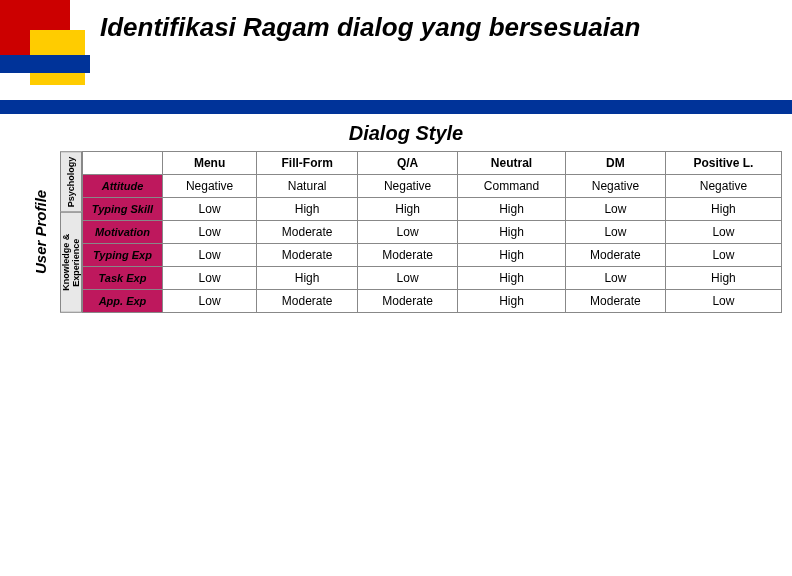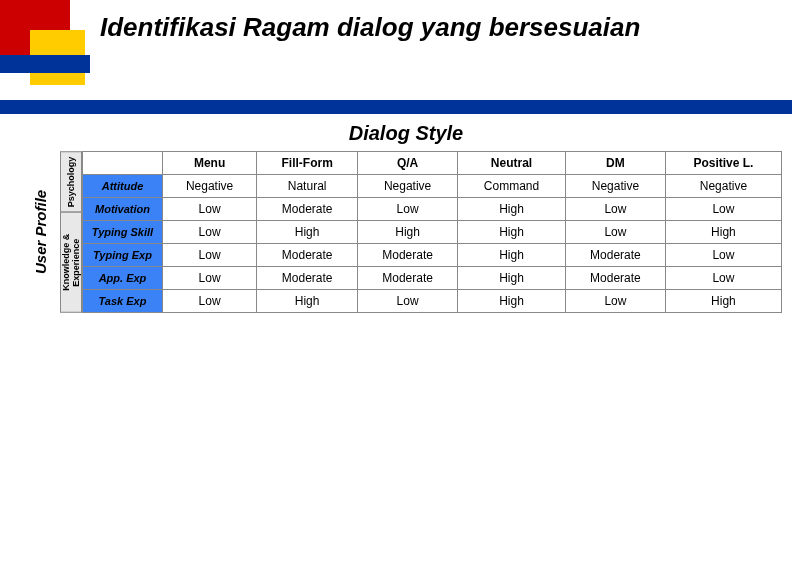--- a/index.html
+++ b/index.html
@@ -92,21 +92,21 @@
       vertical-align: middle;
     }
 
     .data-table th {
       font-weight: bold;
       background: #fff;
       font-size: 12px;
     }
 
     .row-header {
-      background: #3b82f6;
+      background: #be185d;
       font-weight: bold;
       font-style: italic;
       width: 80px;
       font-size: 11px;
     }
 
     .table-wrapper {
       display: flex;
       flex-direction: row;
     }
@@ -216,60 +216,60 @@
       <tr>
             <td class="row-header">Attitude</td>
             <td>Negative</td>
             <td>Natural</td>
             <td>Negative</td>
             <td>Command</td>
             <td>Negative</td>
             <td>Negative</td>
           </tr>
           <tr>
+            <td class="row-header">Typing Skill</td>
+            <td>Low</td>
+            <td>High</td>
+            <td>High</td>
+            <td>High</td>
+            <td>Low</td>
+            <td>High</td>
+          </tr>
+          <tr>
             <td class="row-header">Motivation</td>
             <td>Low</td>
             <td>Moderate</td>
             <td>Low</td>
             <td>High</td>
             <td>Low</td>
             <td>Low</td>
           </tr>
           <tr>
-            <td class="row-header">Typing Skill</td>
-            <td>Low</td>
-            <td>High</td>
-            <td>High</td>
-            <td>High</td>
-            <td>Low</td>
-            <td>High</td>
-          </tr>
-          <tr>
             <td class="row-header">Typing Exp</td>
             <td>Low</td>
             <td>Moderate</td>
             <td>Moderate</td>
             <td>High</td>
             <td>Moderate</td>
             <td>Low</td>
           </tr>
           <tr>
+            <td class="row-header">Task Exp</td>
+            <td>Low</td>
+            <td>High</td>
+            <td>Low</td>
+            <td>High</td>
+            <td>Low</td>
+            <td>High</td>
+          </tr>
+          <tr>
             <td class="row-header">App. Exp</td>
             <td>Low</td>
             <td>Moderate</td>
             <td>Moderate</td>
             <td>High</td>
             <td>Moderate</td>
             <td>Low</td>
-          </tr>
-          <tr>
-            <td class="row-header">Task Exp</td>
-            <td>Low</td>
-            <td>High</td>
-            <td>Low</td>
-            <td>High</td>
-            <td>Low</td>
-            <td>High</td>
           </tr>
         </tbody>
     </table>
   </div>
 </div>
 
 </body></html>

